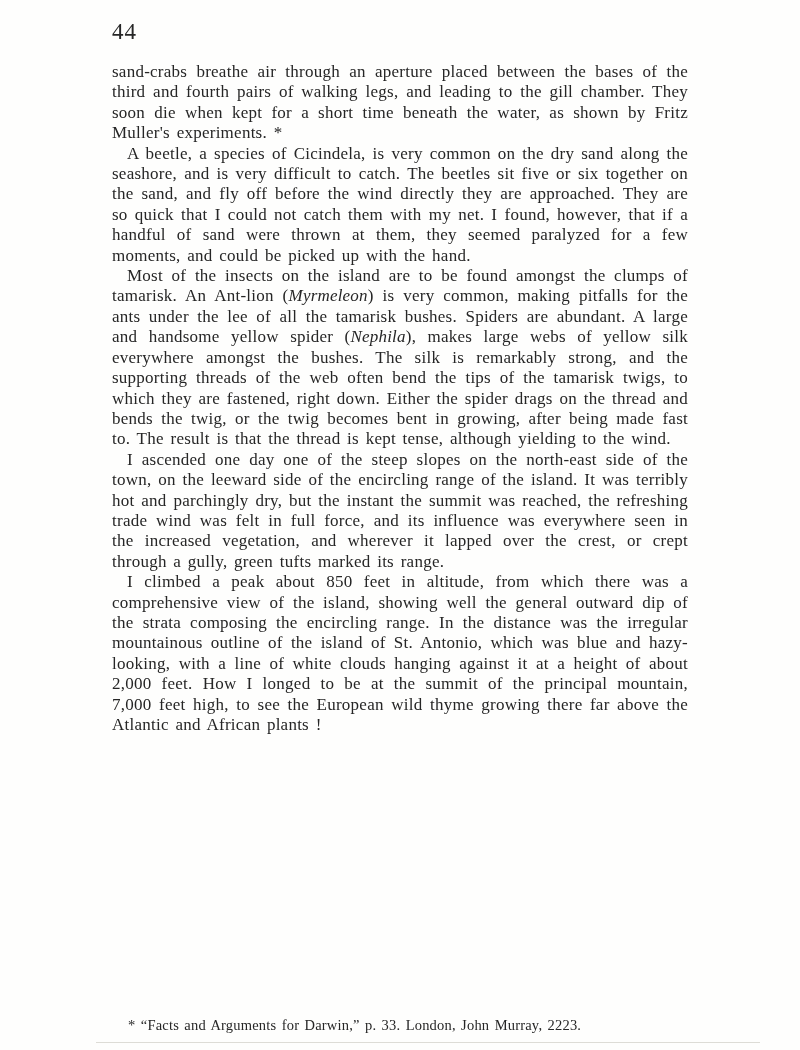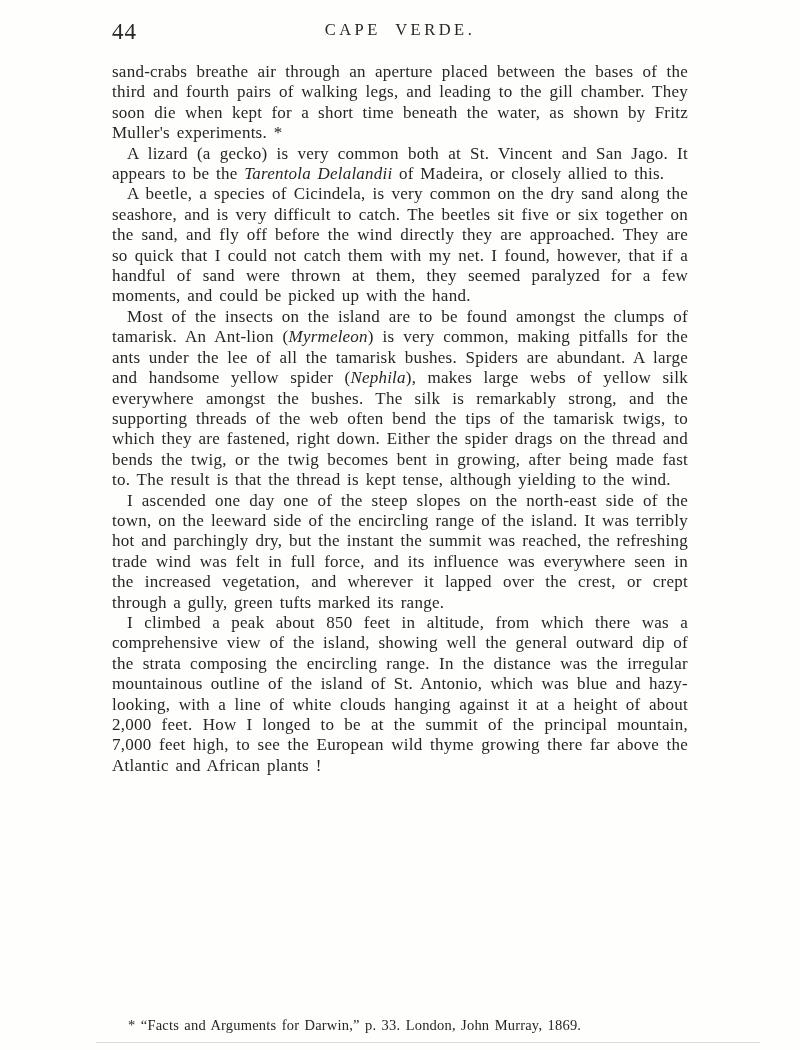--- a/index.html
+++ b/index.html
@@ -78,29 +78,27 @@
     background: #dddcd6;
   }
 </style>
 </head>
 <body>
 
 <div class="page">
 
   <div class="page-header">
     <span class="page-number">44</span>
-    <span class="running-title">CAPE VERDE.</span>
   </div>
 
   <div class="page-body">
       <p><span>sand-crabs breathe air through an aperture placed between the bases of the third and fourth pairs of walking legs, and leading to the gill chamber. They soon die when kept for a short time beneath the water, as shown by Fritz Muller's experiments.&nbsp;*</span></p>
-      <p class="indent"><span>A lizard (a gecko) is very common both at St. Vincent and San Jago. It appears to be the </span><em>Tarentola Delalandii</em><span> of Madeira, or closely allied to this.</span></p>
       <p class="indent"><span>A beetle, a species of Cicindela, is very common on the dry sand along the seashore, and is very difficult to catch. The beetles sit five or six together on the sand, and fly off before the wind directly they are approached. They are so quick that I could not catch them with my net. I found, however, that if a handful of sand were thrown at them, they seemed paralyzed for a few moments, and could be picked up with the hand.</span></p>
       <p class="indent"><span>Most of the insects on the island are to be found amongst the clumps of tamarisk. An Ant-lion (</span><em>Myrmeleon</em><span>) is very common, making pitfalls for the ants under the lee of all the tamarisk bushes. Spiders are abundant. A large and handsome yellow spider (</span><em>Nephila</em><span>), makes large webs of yellow silk everywhere amongst the bushes. The silk is remarkably strong, and the supporting threads of the web often bend the tips of the tamarisk twigs, to which they are fastened, right down. Either the spider drags on the thread and bends the twig, or the twig becomes bent in growing, after being made fast to. The result is that the thread is kept tense, although yielding to the wind.</span></p>
       <p class="indent"><span>I ascended one day one of the steep slopes on the north-east side of the town, on the leeward side of the encircling range of the island. It was terribly hot and parchingly dry, but the instant the summit was reached, the refreshing trade wind was felt in full force, and its influence was everywhere seen in the increased vegetation, and wherever it lapped over the crest, or crept through a gully, green tufts marked its range.</span></p>
       <p class="indent"><span>I climbed a peak about 850 feet in altitude, from which there was a comprehensive view of the island, showing well the general outward dip of the strata composing the encircling range. In the distance was the irregular mountainous outline of the island of St. Antonio, which was blue and hazy-looking, with a line of white clouds hanging against it at a height of about 2,000 feet. How I longed to be at the summit of the principal mountain, 7,000 feet high, to see the European wild thyme growing there far above the Atlantic and African plants !</span></p>
     </div>
 
-  <div class="footnote">* “Facts and Arguments for Darwin,” p. 33. London, John Murray, 1869.</div>
+  <div class="footnote">* “Facts and Arguments for Darwin,” p. 33. London, John Murray, 2223.</div>
 
   <div class="scan-edge"></div>
 
 </div>
 
 </body></html>

